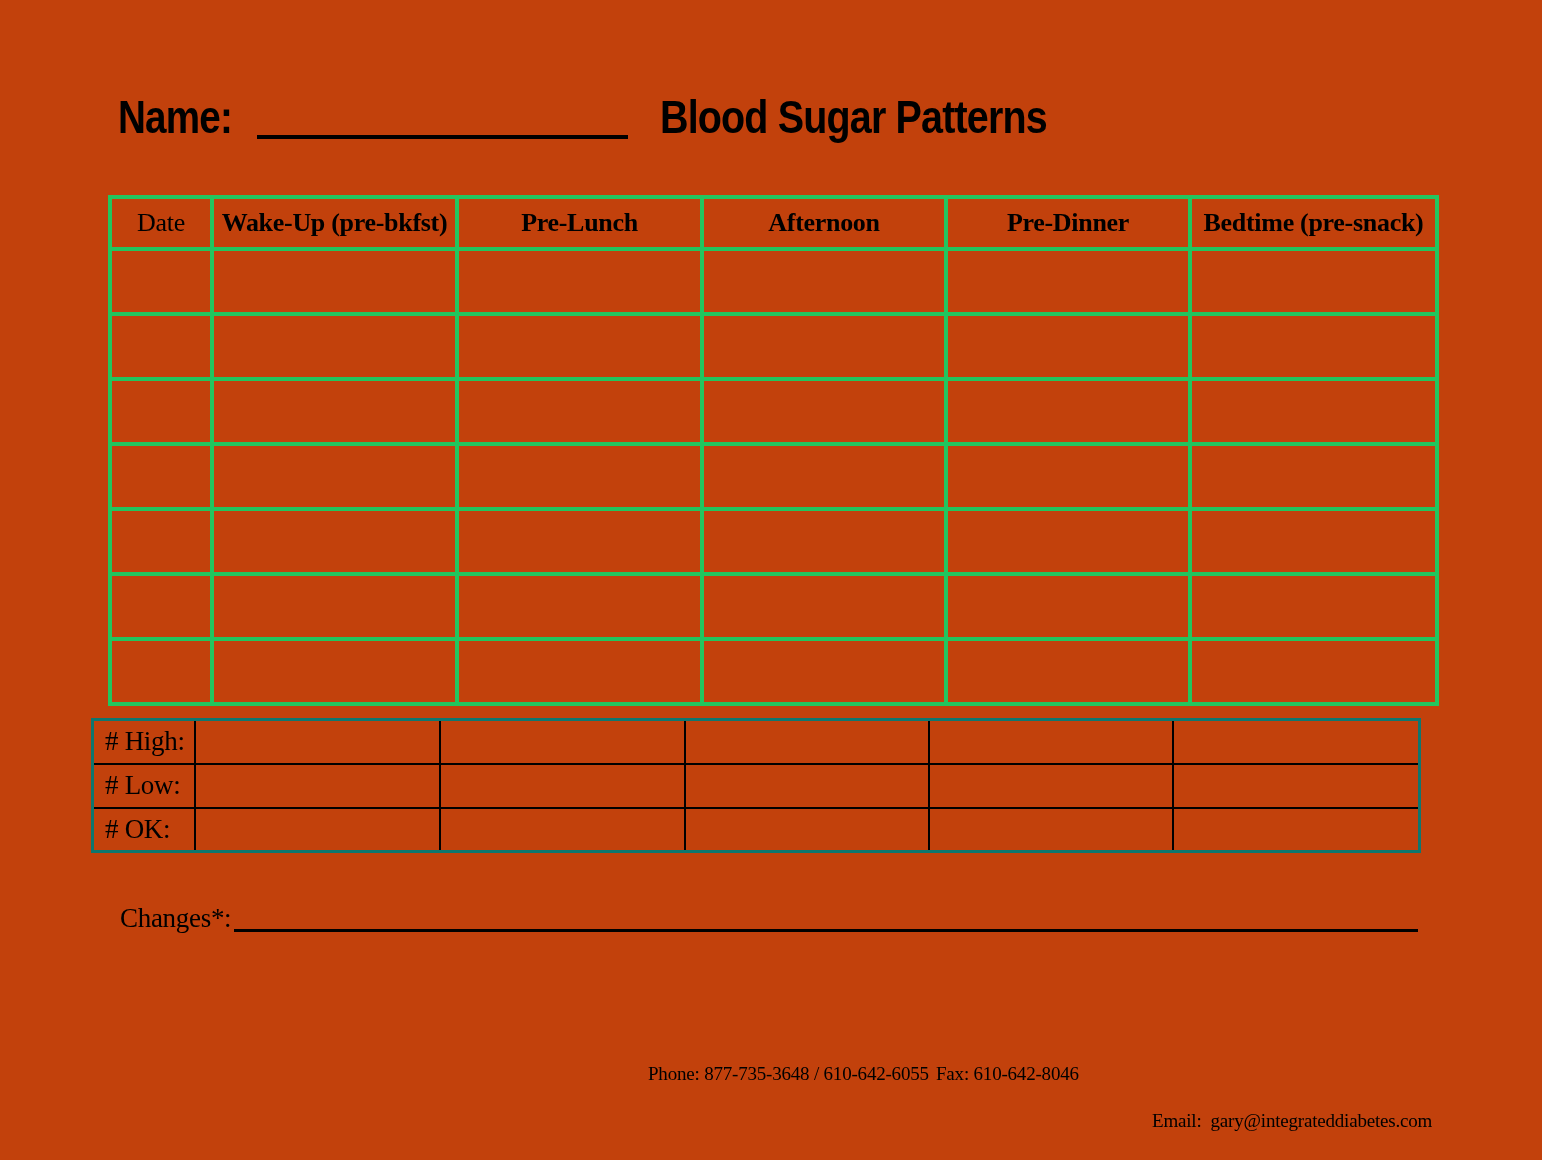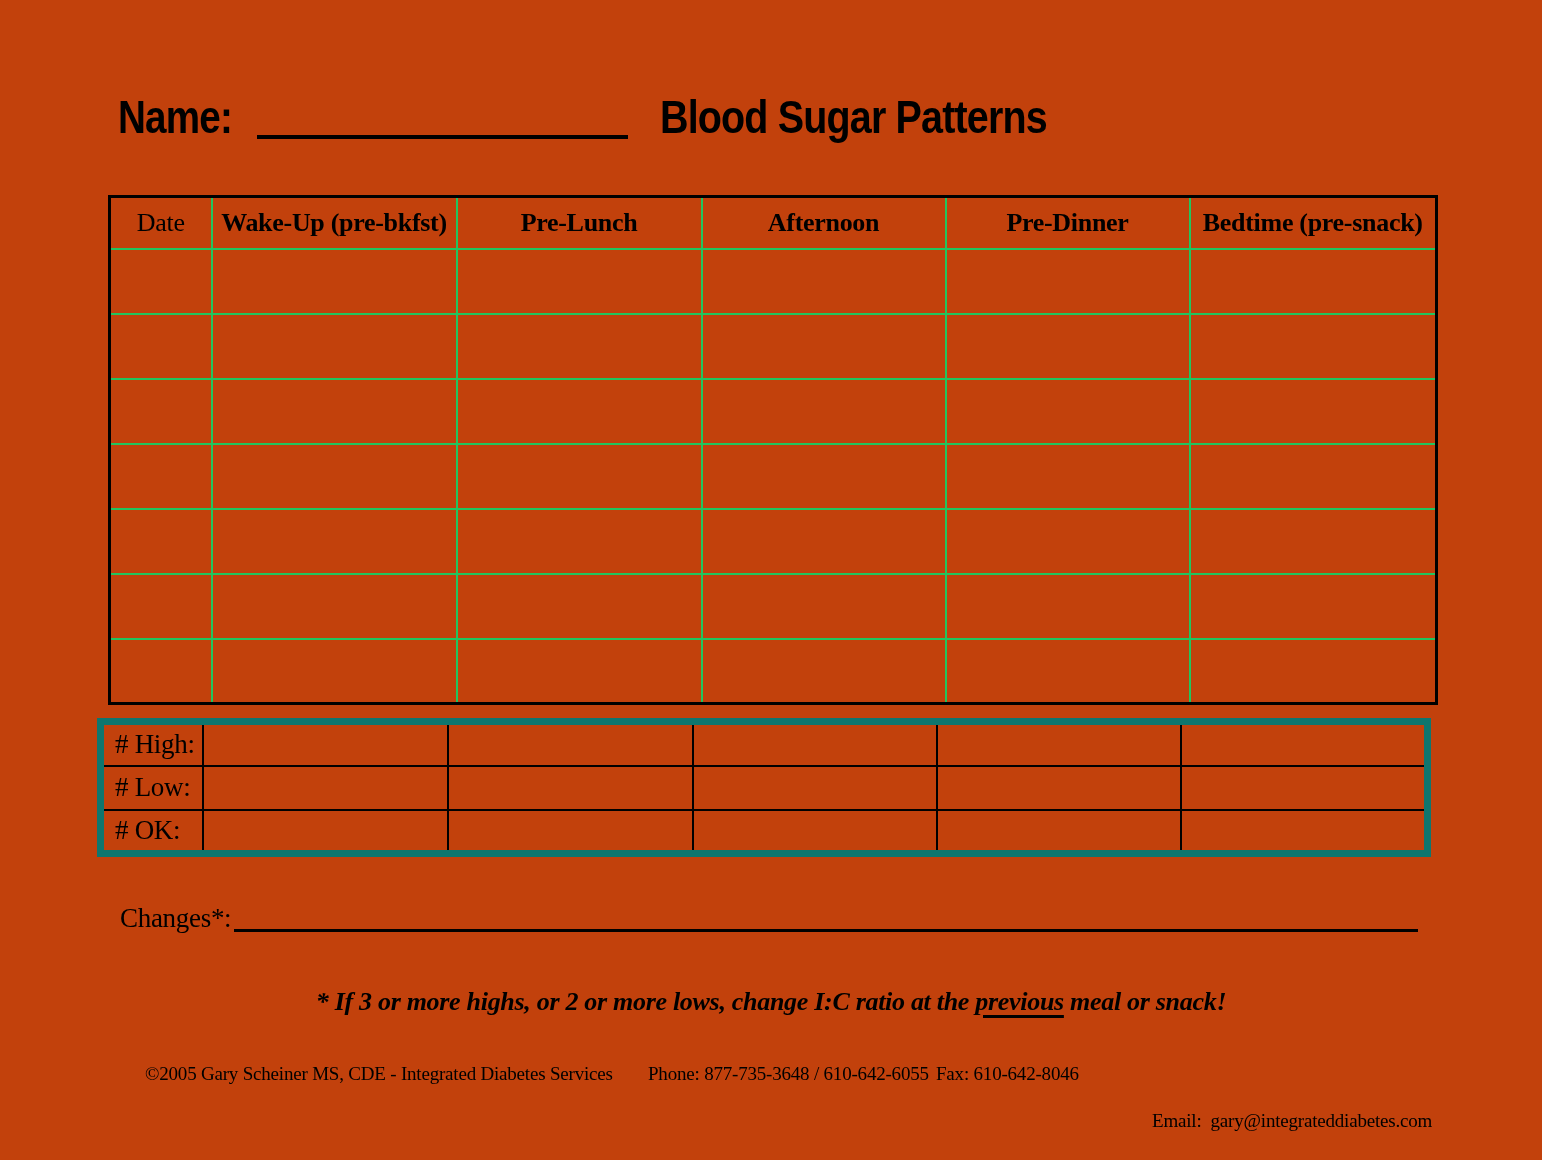--- a/index.html
+++ b/index.html
@@ -40,34 +40,34 @@
     font-size: 27px; line-height: 1.1;
   }
 
   
   table { border-collapse: collapse; table-layout: fixed; }
   .main-table {
     position: absolute; left: 108px; top: 195px;
     width: 1327px;
     border: 3px solid #000;
   }
-  .main-table th, .main-table td { border: 2px solid #22c55e; }
+  .main-table th, .main-table td { border: 4px solid #22c55e; }
   .main-table thead tr { height: 52px; }
   .main-table tbody tr { height: 65px; }
   .main-table th {
     font-size: 26px; font-weight: bold;
     text-align: center; vertical-align: middle;
     letter-spacing: -0.3px;
   }
   .main-table th.date-col { font-weight: normal; }
 
   .summary-table {
-    position: absolute; left: 97px; top: 718px;
+    position: absolute; left: 91px; top: 718px;
     width: 1327px;
-    border: 7px solid #0f766e;
+    border: 3px solid #0f766e;
   }
   .summary-table th, .summary-table td { border: 2px solid #000; }
   .summary-table tr { height: 44px; }
   .summary-table th {
     font-size: 27px; font-weight: normal;
     text-align: left; vertical-align: middle;
     padding-left: 11px; letter-spacing: -0.3px;
   }
 
   
@@ -226,20 +226,18 @@
         <td></td>
         <td></td>
         <td></td>
       </tr>
     </tbody>
   </table>
 
   <span class="changes-label">Changes*:</span>
   <span class="changes-line"></span>
 
-  <div class="footnote"><span>* If 3 or more highs, or 2 or more lows, change I:C ratio at the </span><span class="u">previous</span><span> meal or snack!</span></div>
-
-  <span class="footer-item f-copy">©2005 Gary Scheiner MS, CDE - Integrated Diabetes Services</span>
+
   <span class="footer-item f-phone">Phone: 877-735-3648 / 610-642-6055</span>
   <span class="footer-item f-fax">Fax: 610-642-8046</span>
   <span class="footer-item f-email">Email:  gary@integrateddiabetes.com</span>
 
 </div>
 
 </body></html>

